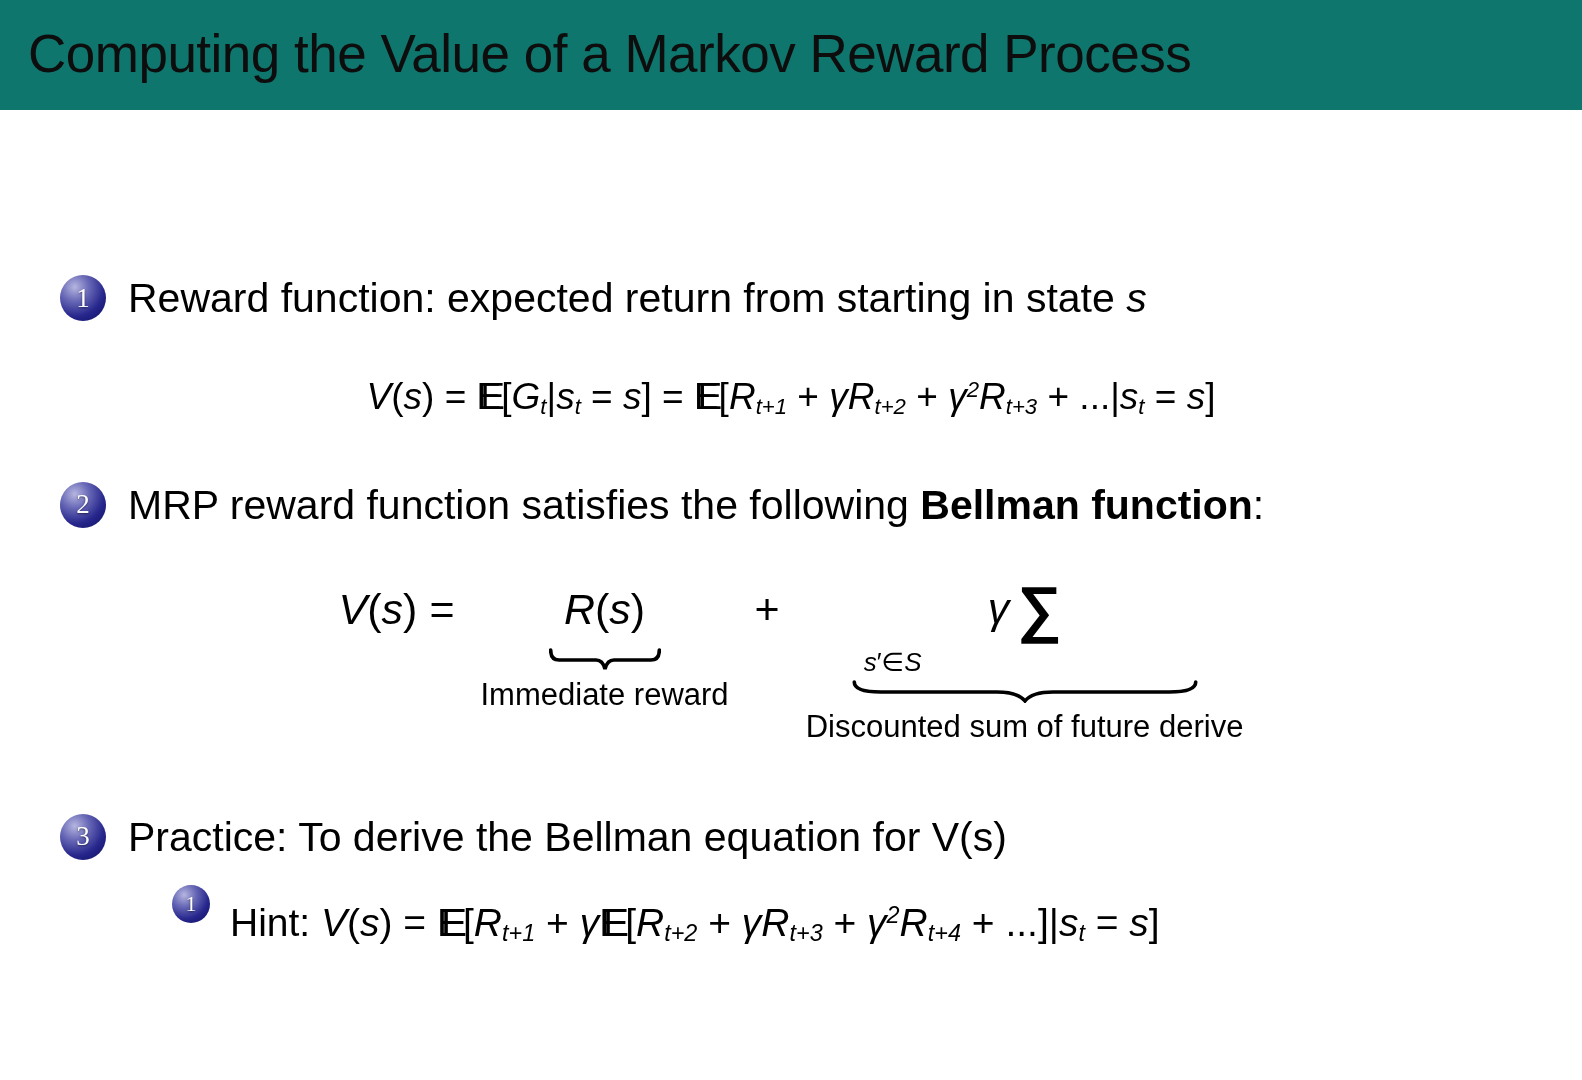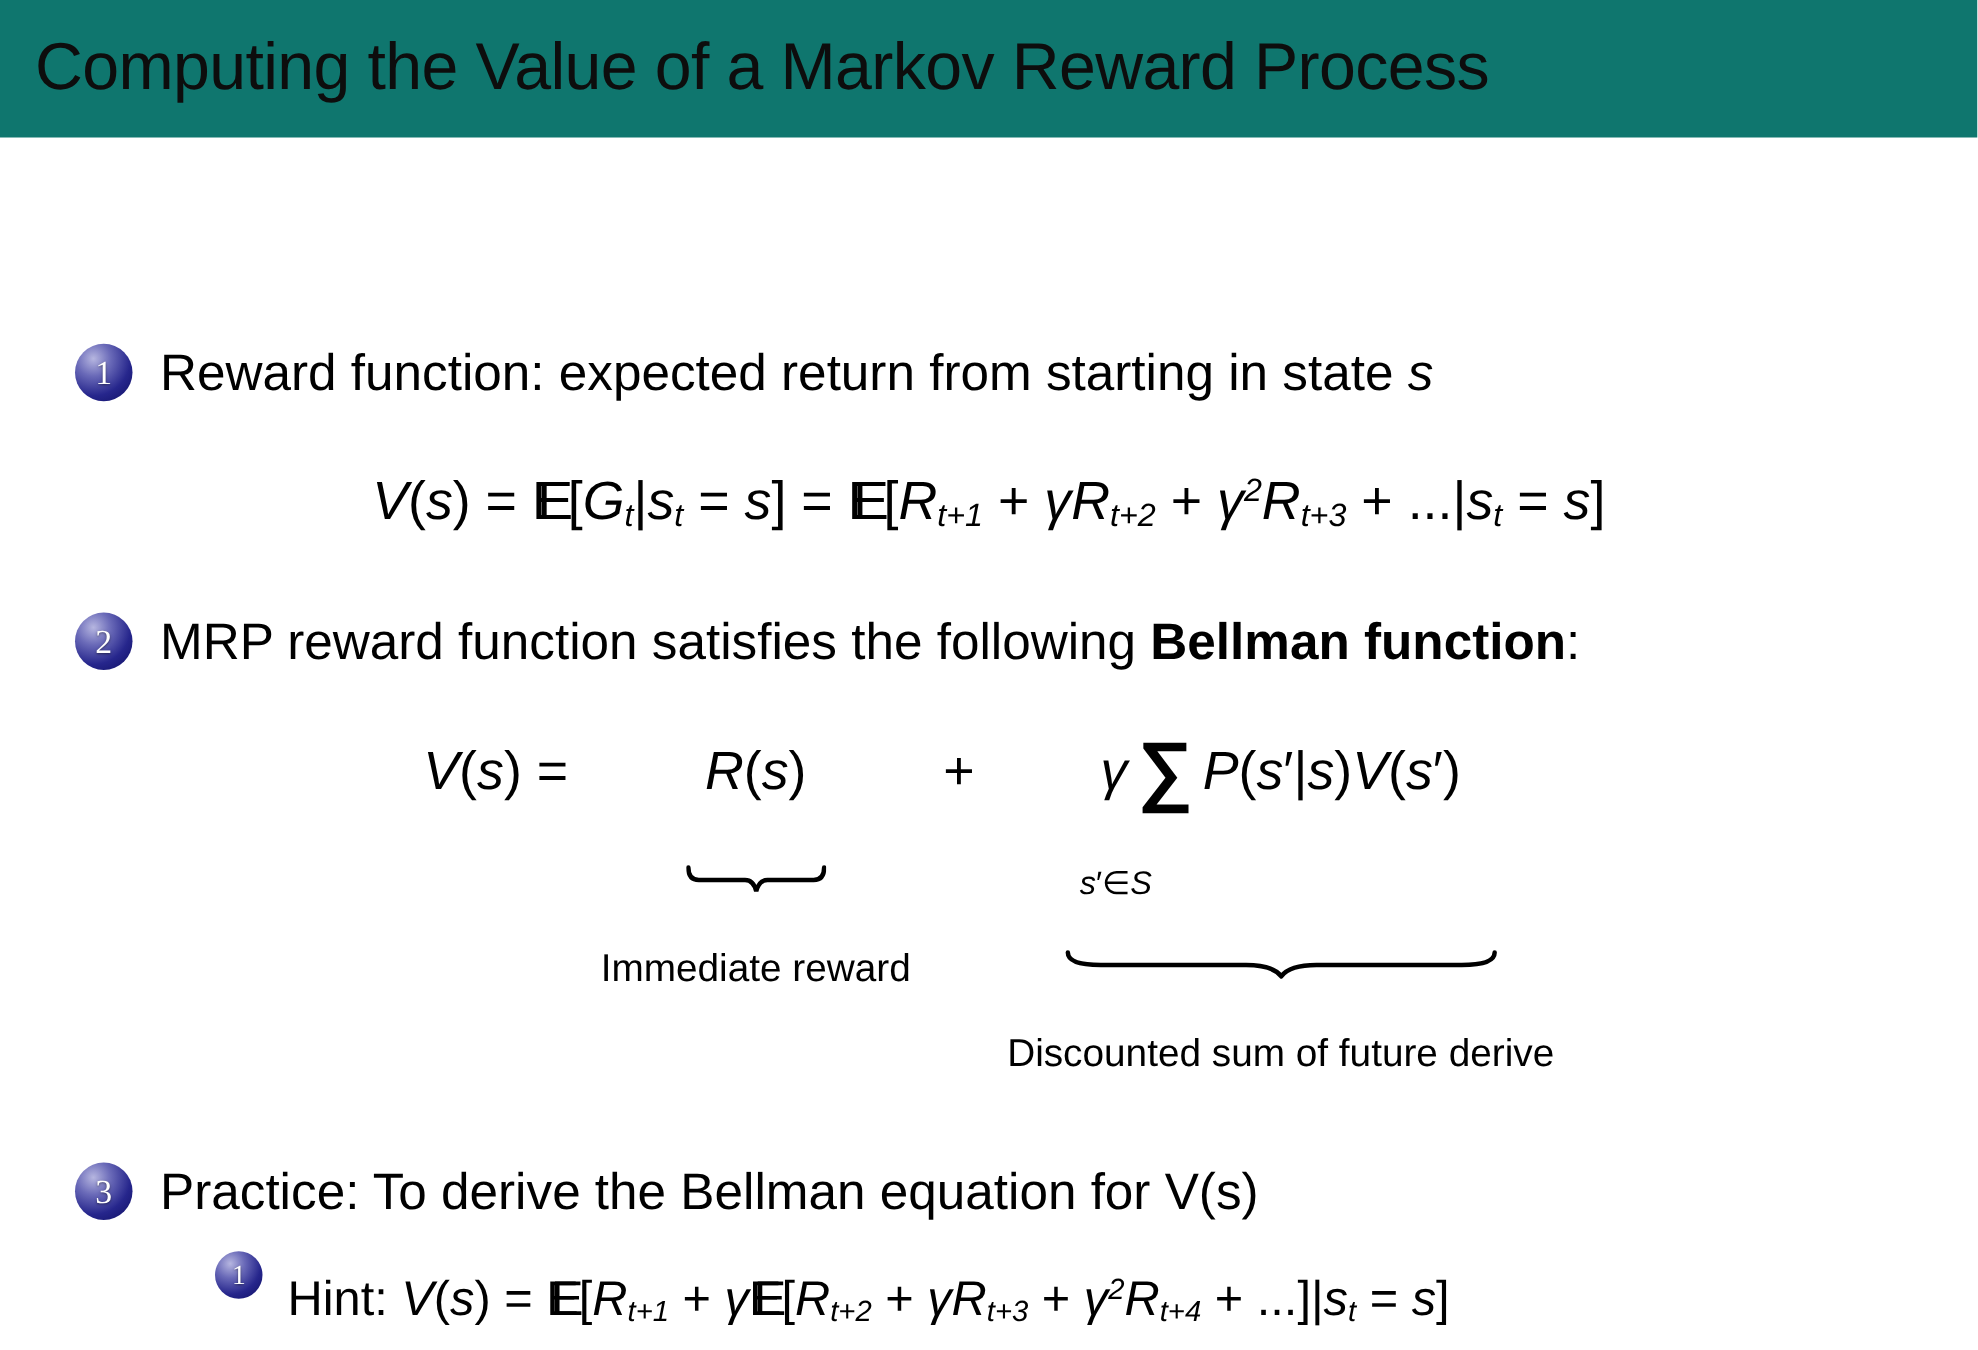--- a/index.html
+++ b/index.html
@@ -57,35 +57,35 @@
   .mt-b { font-weight: bold; }
   .mt-sub { font-size: 0.60em; font-style: italic; vertical-align: -0.22em; letter-spacing: 0; }
   .mt-sup { font-size: 0.60em; font-style: italic; vertical-align: 0.55em; }
   .mt-bb { position: relative; display: inline-block; font-style: normal; }
   .mt-bb::after { content: attr(data-ch); position: absolute; left: 0.10em; top: 0; }
 
   
   .formula-display {
     margin-top: 46px;
     text-align: center;
-    font-size: 43px;
+    font-size: 37px;
     line-height: 1.35;
     white-space: nowrap;
   }
 
   
   .bellman {
     margin-top: 40px;
     display: flex;
     justify-content: center;
     align-items: flex-start;
     gap: 26px;
   }
   .beq-lhs, .beq-plus { font-size: 43px; line-height: 72px; white-space: nowrap; }
-  .beq-term { display: flex; flex-direction: column; align-items: center; gap: 36px; }
+  .beq-term { display: flex; flex-direction: column; align-items: center; }
   .beq-top { font-size: 43px; line-height: 72px; white-space: nowrap; }
   .future-expr { display: flex; align-items: center; height: 72px; gap: 8px; }
   .future-gamma { font-size: 43px; }
   .sum-block { display: flex; flex-direction: column; align-items: center; }
   .sum-sigma { font-size: 62px; line-height: 64px; font-weight: 600; }
   .sum-expr { font-size: 43px; }
   .sum-limits { font-size: 26px; line-height: 30px; margin-top: 2px; align-self: center; }
   .underbrace { display: block; margin-top: 2px; height: 24px; }
   .underbrace.brace-immediate { width: 112px; }
   .underbrace.brace-future { width: 352px; }
@@ -138,21 +138,20 @@
       </div>
 
       <span class="beq-plus">+</span>
 
       <div class="beq-term">
         <div class="future-expr">
           <span class="future-gamma mt-i">γ</span>
           <div class="sum-block">
             <span class="sum-sigma">∑</span>
           </div>
-          <span class="sum-expr"><span class="mt-i">P</span><span class="mt-n">(</span><span class="mt-i">s</span><span class="mt-n">′|</span><span class="mt-i">s</span><span class="mt-n">)</span><span class="mt-i">V</span><span class="mt-n">(</span><span class="mt-i">s</span><span class="mt-n">′)</span></span>
         </div>
         <span class="sum-limits" style="align-self:flex-start; margin-left:58px;"><span class="mt-i">s</span><span class="mt-n">′</span><span class="mt-n">∈</span><span class="mt-i">S</span></span>
         <svg class="underbrace brace-future" viewBox="0 0 200 24" preserveAspectRatio="none">
           <path d="M3,3 Q3,13 18,13 L84,13 Q96,13 100,22 Q104,13 116,13 L182,13 Q197,13 197,3" fill="none" stroke="#000" stroke-width="3.6" stroke-linecap="round" vector-effect="non-scaling-stroke"></path>
         </svg>
         <span class="beq-label">Discounted sum of future derive</span>
       </div>
     </div>
 
     <div class="bullet-row mt-62">

